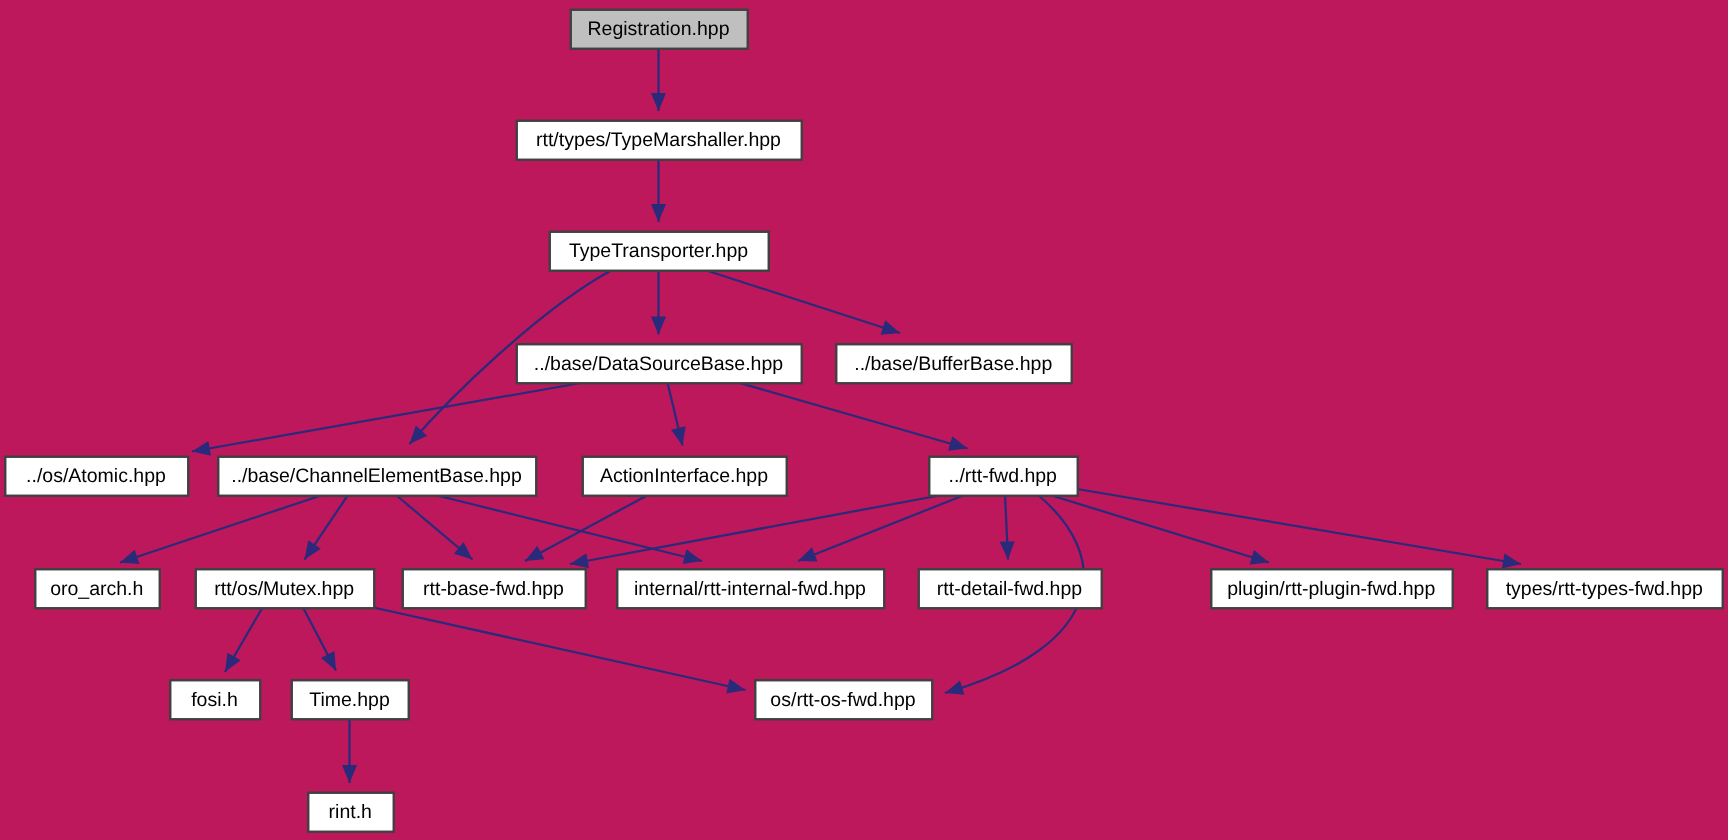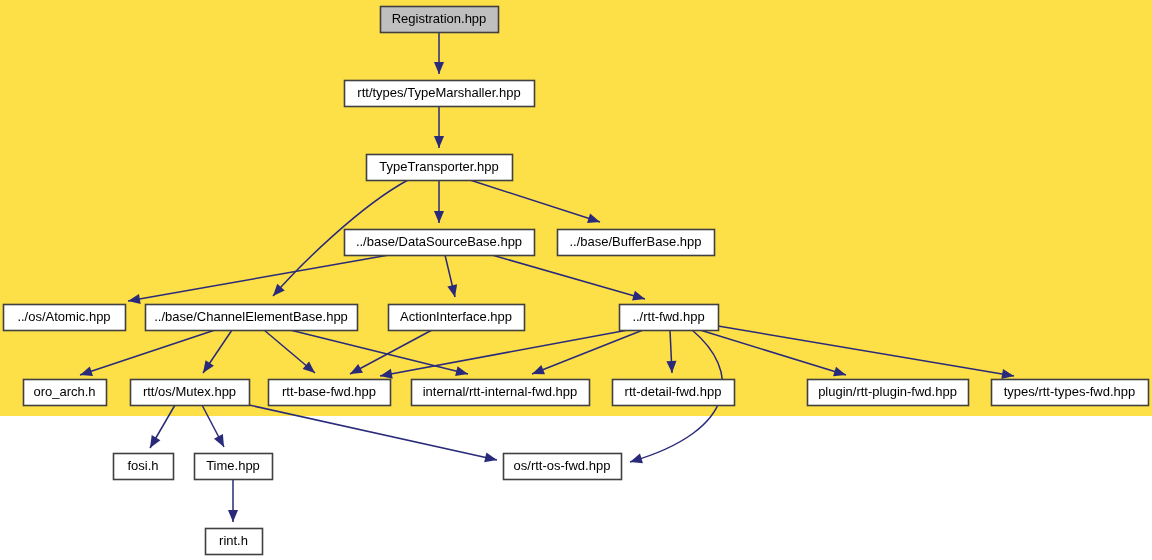--- a/index.html
+++ b/index.html
@@ -10,22 +10,22 @@
   }
   body {
     width: 1152px;
     height: 560px;
     overflow: hidden;
     font-family: "Liberation Sans", sans-serif;
   }
   #graph-root {
     position: relative;
     width: 1152px;
-    height: 416px;
-    background: #fde047;
+    height: 560px;
+    background: #be185d;
   }
   svg#depgraph {
     display: block;
     width: 1152px;
     height: 560px;
   }
   .node-box {
     fill: #ffffff;
     stroke: #404040;
     stroke-width: 1.6;

